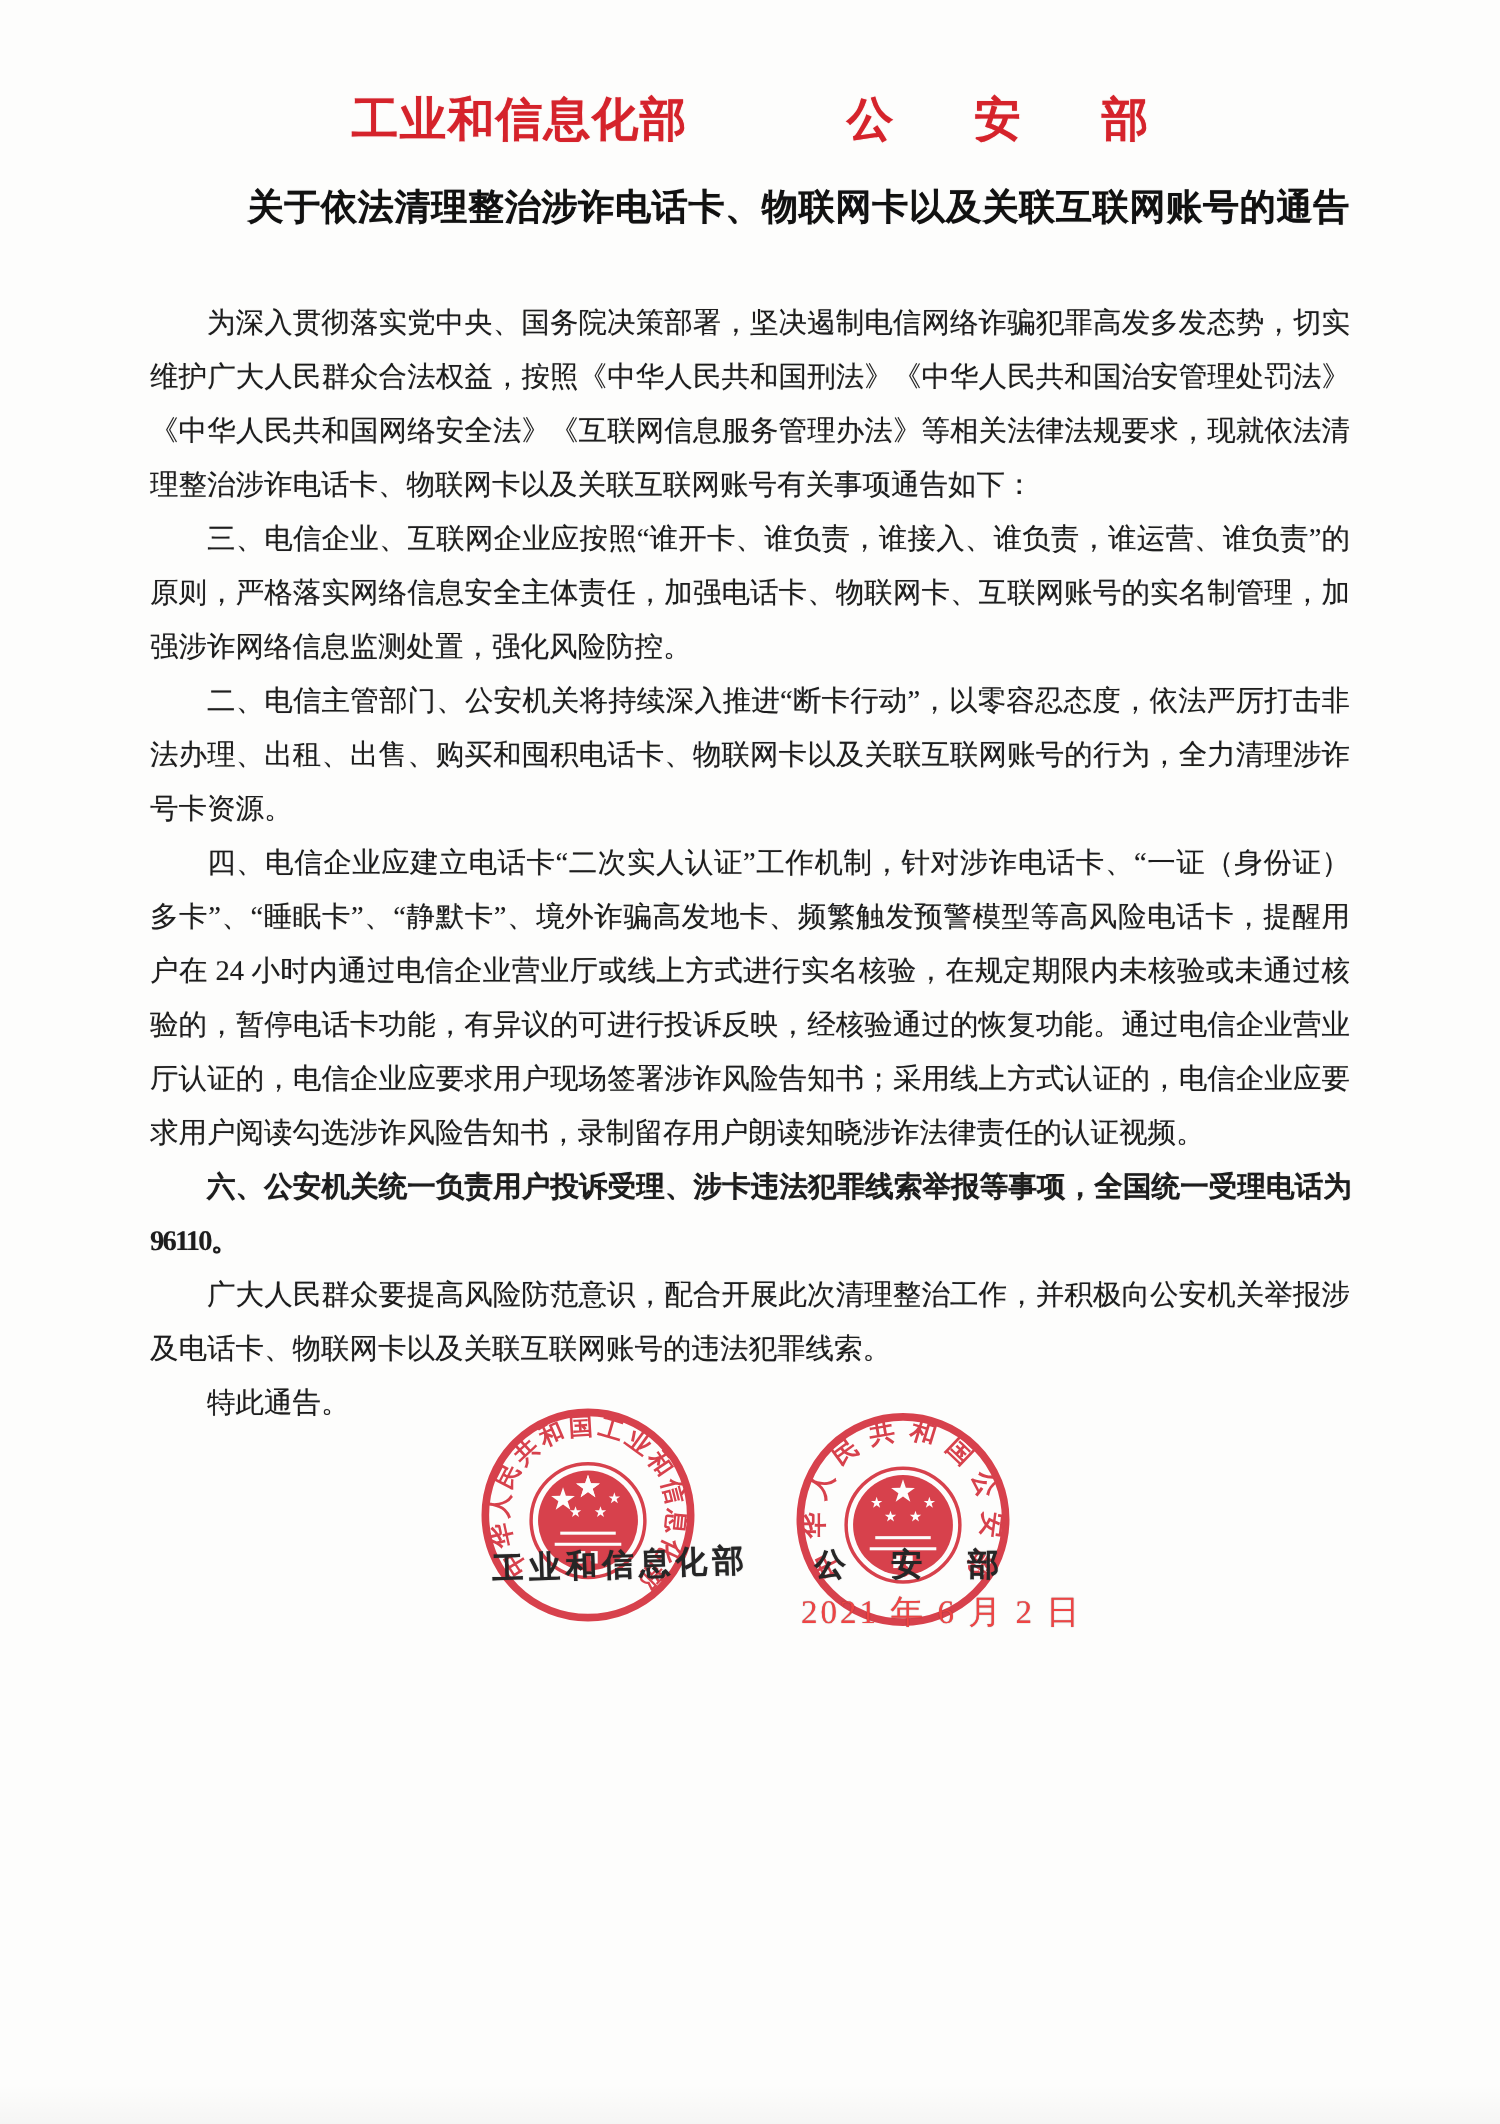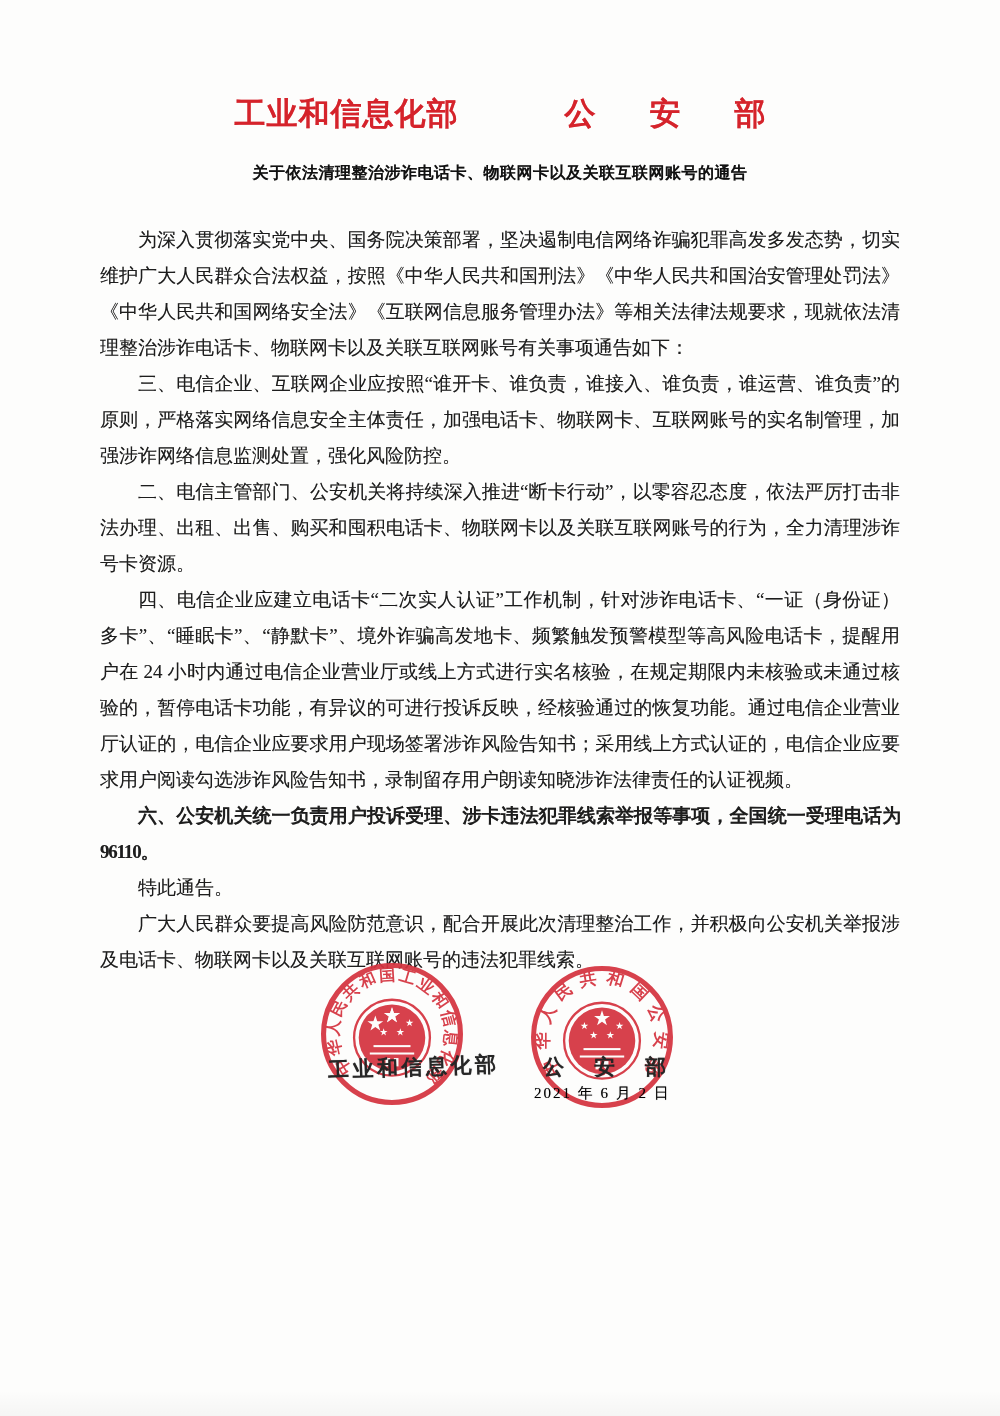--- a/index.html
+++ b/index.html
@@ -11,47 +11,47 @@
     background:#fdfdfc;
     font-family:"Liberation Serif","DejaVu Serif",serif;
     color:#1d1d1d;
     overflow:hidden;
   }
   .page::after{ 
     content:""; position:absolute; left:0; right:0; bottom:0; height:26px;
     background:linear-gradient(to bottom, rgba(0,0,0,0), rgba(0,0,0,0.03));
     pointer-events:none;
   }
-  .content { padding:95px 100px 0 100px; }
+  .content { padding:61px 100px 0 100px; }
 
   
   .header-row{
     display:flex; justify-content:center; align-items:baseline;
     gap:106px;
     font-family:"Liberation Sans","DejaVu Sans",sans-serif;
     font-weight:700; font-size:31px; line-height:38px;
     color:#d5232b;
     text-shadow:0 0 .6px rgba(213,35,43,.55);
   }
   .ministry-left{ letter-spacing:1px; }
   .ministry-right{ letter-spacing:54px; margin-right:-54px; }
 
   
   .doc-title{
     margin:25px 0 0 0;
-    text-align:center;
+    text-align:right;
     font-family:"Liberation Sans","DejaVu Sans",sans-serif;
-    font-size:16px; line-height:30px; font-weight:700;
+    font-size:24px; line-height:30px; font-weight:700;
     letter-spacing:.5px; color:#111;
     text-shadow:0 0 .5px rgba(0,0,0,.45);
   }
 
   
   .body-text{
-    margin-top:34px;
+    margin-top:44px;
     font-size:19px; line-height:36px;
     text-align:justify;
     text-shadow:0 0 .5px rgba(20,20,20,.4);
   }
   .body-text p{ margin:0; text-indent:2em; }
   .body-text p.tight{ letter-spacing:-1.2px;font-weight:bold; }
 
   
   .seal-area{ position:relative; height:180px; margin-top:-18px; }
   .seal{ position:absolute; width:148px; height:148px; }
@@ -60,21 +60,21 @@
   .seal-2{ left:428px; top:3px; }
   .seal .overlay{
     position:absolute; white-space:nowrap;
     color:#262626; font-weight:600;
     text-shadow:0 0 .7px rgba(30,30,30,.5);
   }
   .seal-1 .overlay{ left:10px; top:93px; font-size:21px; letter-spacing:3.5px; transform:rotate(-2deg); }
   .seal-2 .overlay{ left:15px; top:90px; font-size:21px; letter-spacing:30px; }
   .seal-2 .date{
     position:absolute; left:6px; top:121px; white-space:nowrap;
-    font-size:15px; letter-spacing:2px; color:#000000;
+    font-size:22px; letter-spacing:2px; color:#ef4444;
     text-shadow:0 0 .7px rgba(30,30,30,.5);
   }
   .seal-ring-text{ font-family:"Liberation Sans","DejaVu Sans",sans-serif; font-weight:700; }
 </style>
 </head>
 <body>
 
 <div class="page">
   <div class="content">
 
@@ -84,22 +84,22 @@
     </div>
 
     <h1 class="doc-title">关于依法清理整治涉诈电话卡、物联网卡以及关联互联网账号的通告</h1>
 
     <div class="body-text">
       <p>为深入贯彻落实党中央、国务院决策部署，坚决遏制电信网络诈骗犯罪高发多发态势，切实维护广大人民群众合法权益，按照《中华人民共和国刑法》《中华人民共和国治安管理处罚法》《中华人民共和国网络安全法》《互联网信息服务管理办法》等相关法律法规要求，现就依法清理整治涉诈电话卡、物联网卡以及关联互联网账号有关事项通告如下：</p>
       <p>三、电信企业、互联网企业应按照“谁开卡、谁负责，谁接入、谁负责，谁运营、谁负责”的原则，严格落实网络信息安全主体责任，加强电话卡、物联网卡、互联网账号的实名制管理，加强涉诈网络信息监测处置，强化风险防控。</p>
       <p>二、电信主管部门、公安机关将持续深入推进“断卡行动”，以零容忍态度，依法严厉打击非法办理、出租、出售、购买和囤积电话卡、物联网卡以及关联互联网账号的行为，全力清理涉诈号卡资源。</p>
       <p>四、电信企业应建立电话卡“二次实人认证”工作机制，针对涉诈电话卡、“一证（身份证）多卡”、“睡眠卡”、“静默卡”、境外诈骗高发地卡、频繁触发预警模型等高风险电话卡，提醒用户在 24 小时内通过电信企业营业厅或线上方式进行实名核验，在规定期限内未核验或未通过核验的，暂停电话卡功能，有异议的可进行投诉反映，经核验通过的恢复功能。通过电信企业营业厅认证的，电信企业应要求用户现场签署涉诈风险告知书；采用线上方式认证的，电信企业应要求用户阅读勾选涉诈风险告知书，录制留存用户朗读知晓涉诈法律责任的认证视频。</p>
       <p class="tight">六、公安机关统一负责用户投诉受理、涉卡违法犯罪线索举报等事项，全国统一受理电话为 96110。</p>
+      <p>广大人民群众要提高风险防范意识，配合开展此次清理整治工作，并积极向公安机关举报涉及电话卡、物联网卡以及关联互联网账号的违法犯罪线索。</p>
       <p>特此通告。</p>
-      <p>广大人民群众要提高风险防范意识，配合开展此次清理整治工作，并积极向公安机关举报涉及电话卡、物联网卡以及关联互联网账号的违法犯罪线索。</p>
     </div>
 
     <div class="seal-area">
 
       <div class="seal seal-1">
         <svg viewBox="0 0 160 160">
           <defs>
             <polygon id="star" points="0,-9 2.06,-2.83 8.56,-2.78 3.33,1.08 5.29,7.28 0,3.5 -5.29,7.28 -3.33,1.08 -8.56,-2.78 -2.06,-2.83"></polygon>
             <path id="arc1" d="M 39 121 A 58 58 0 1 1 121 121" fill="none"></path>
           </defs>

